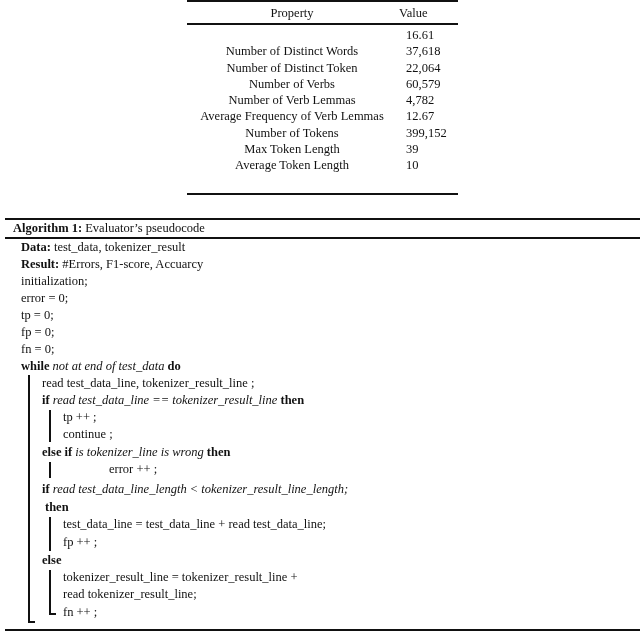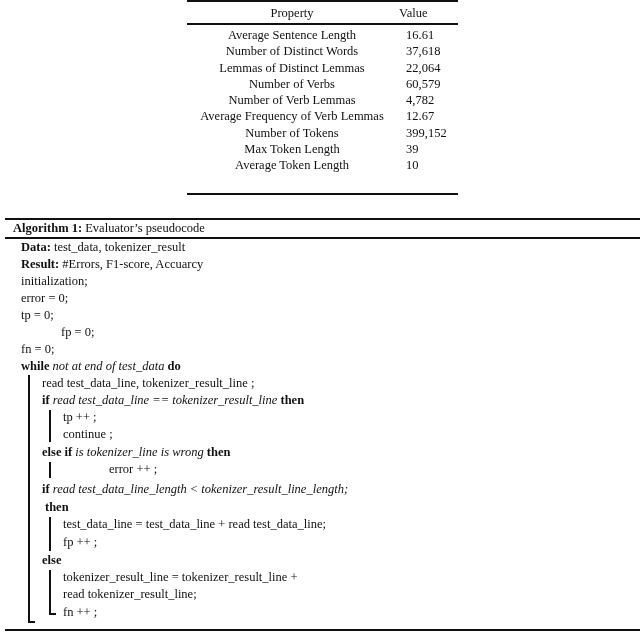--- a/index.html
+++ b/index.html
@@ -40,29 +40,28 @@
 
 <div class="stats-table">
   <div class="rule-top"></div>
   <div class="th-row">
     <span class="th-prop">Property</span>
     <span class="th-val">Value</span>
   </div>
   <div class="rule-mid"></div>
   <div class="tbody">
     <div class="trow">
-        <span class="td-prop">Average Sentence Length</span>
         <span class="td-val">16.61</span>
       </div>
     <div class="trow">
         <span class="td-prop">Number of Distinct Words</span>
         <span class="td-val">37,618</span>
       </div>
     <div class="trow">
-        <span class="td-prop">Lemmas of Distinct Lemmas</span>
+        <span class="td-prop">Number of Distinct Token</span>
         <span class="td-val">22,064</span>
       </div>
     <div class="trow">
         <span class="td-prop">Number of Verbs</span>
         <span class="td-val">60,579</span>
       </div>
     <div class="trow">
         <span class="td-prop">Number of Verb Lemmas</span>
         <span class="td-val">4,782</span>
       </div>
@@ -98,21 +97,21 @@
     <span class="kw">Data:</span>
     <span>test_data, tokenizer_result</span>
   </div>
   <div class="line" style="left:16px; top:38px;">
     <span class="kw">Result:</span>
     <span>#Errors, F1-score, Accuarcy</span>
   </div>
   <div class="line" style="left:16px; top:55px;">initialization;</div>
   <div class="line" style="left:16px; top:72px;">error = 0;</div>
   <div class="line" style="left:16px; top:89px;">tp = 0;</div>
-  <div class="line" style="left:16px; top:106px;margin-left:40px;">fp = 0;</div>
+  <div class="line" style="left:16px; top:106px;">fp = 0;</div>
   <div class="line" style="left:16px; top:123px;">fn = 0;</div>
   <div class="line" style="left:16px; top:140px;">
     <span class="kw">while</span>
     <span class="it">not at end of test_data</span>
     <span class="kw">do</span>
   </div>
 
   <div class="vbar" style="left:23px; top:157px; height:247px;"></div>
   <div class="hbar" style="left:23px; top:403px; width:7px;"></div>
 

